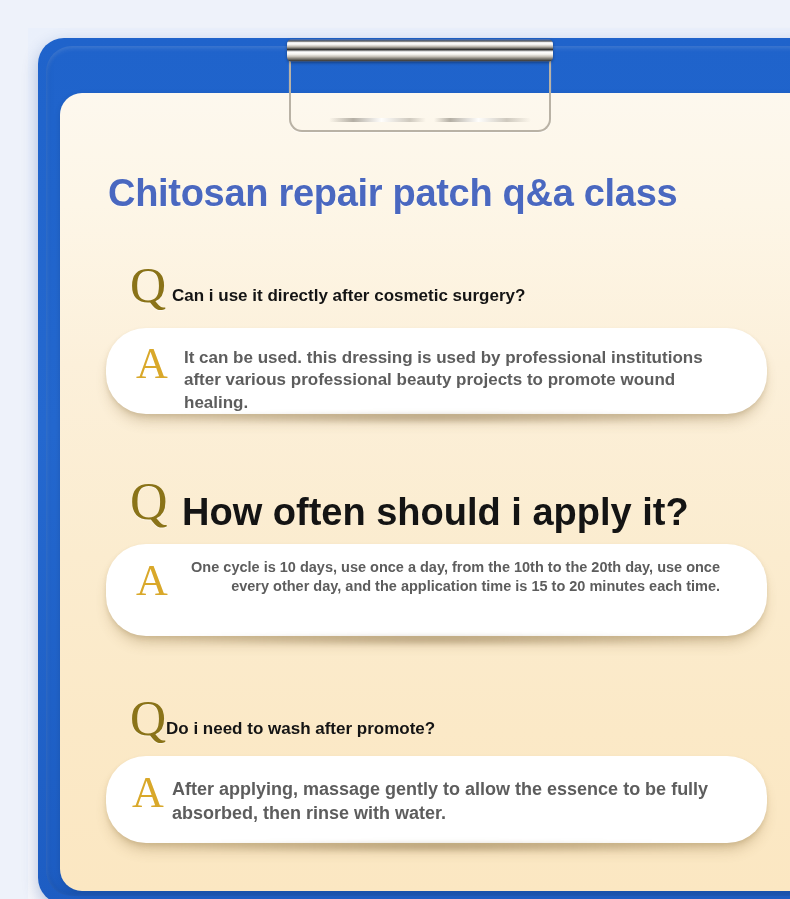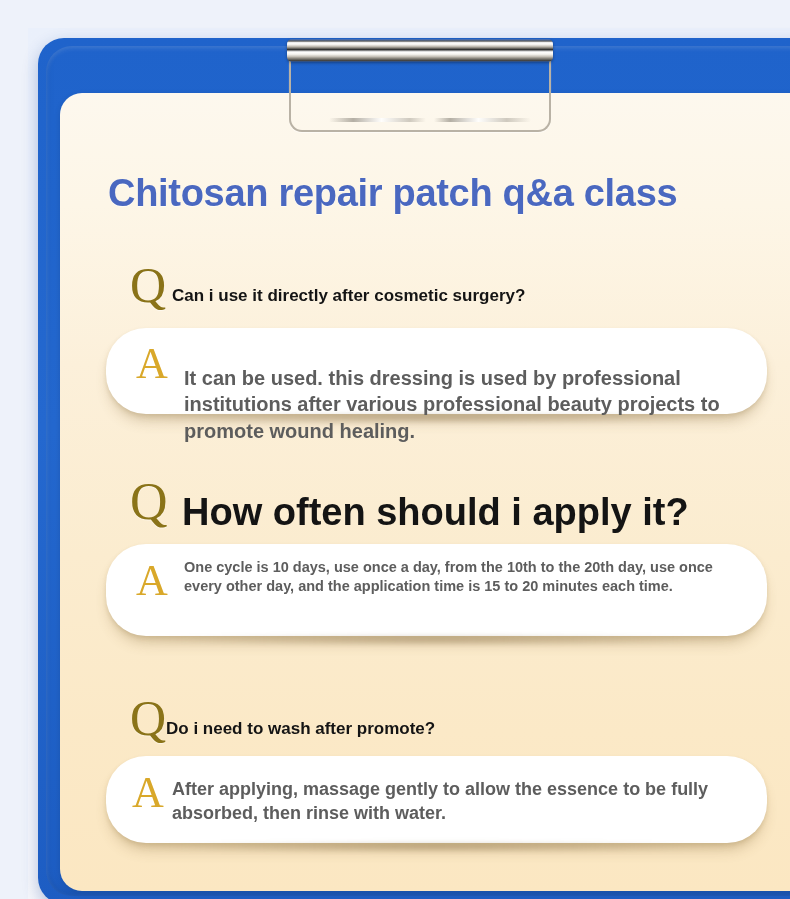--- a/index.html
+++ b/index.html
@@ -171,29 +171,29 @@
     font-weight:700;
     line-height:1.32;
   }
 
   
   #qa1 { top:212px; }
   #qa1 .q-mark { left:84px; top:2px; font-size:50px; }
   #qa1 .q-text { left:126px; top:28px; font-size:17px;text-align:center; }
   #qa1 .a-card { left:62px; top:72px; width:661px; height:86px; }
   #qa1 .a-mark { left:90px; top:84px; font-size:44px; }
-  #qa1 .a-text { left:138px; top:107px; width:540px; font-size:20px; }
+  #qa1 .a-text { left:138px; top:89px; width:540px; font-size:17px; }
 
   
   #qa2 { top:430px; }
   #qa2 .q-mark { left:84px; top:0px; font-size:52px; }
   #qa2 .q-text { left:136px; top:15px; font-size:38px; }
   #qa2 .a-card { left:62px; top:70px; width:661px; height:92px; }
   #qa2 .a-mark { left:90px; top:83px; font-size:44px; }
-  #qa2 .a-text { left:138px; top:82px; width:540px; font-size:14.5px; }
+  #qa2 .a-text { left:138px; top:82px; width:540px; font-size:14.5px;text-align:right; }
 
   
   #qa3 { top:645px; }
   #qa3 .q-mark { left:84px; top:2px; font-size:50px; }
   #qa3 .q-text { left:120px; top:28px; font-size:17px; }
   #qa3 .a-card { left:62px; top:67px; width:661px; height:87px; }
   #qa3 .a-mark { left:86px; top:80px; font-size:44px; }
   #qa3 .a-text { left:126px; top:87px; width:560px; font-size:18px; font-weight:700; }
 </style>
 </head>

